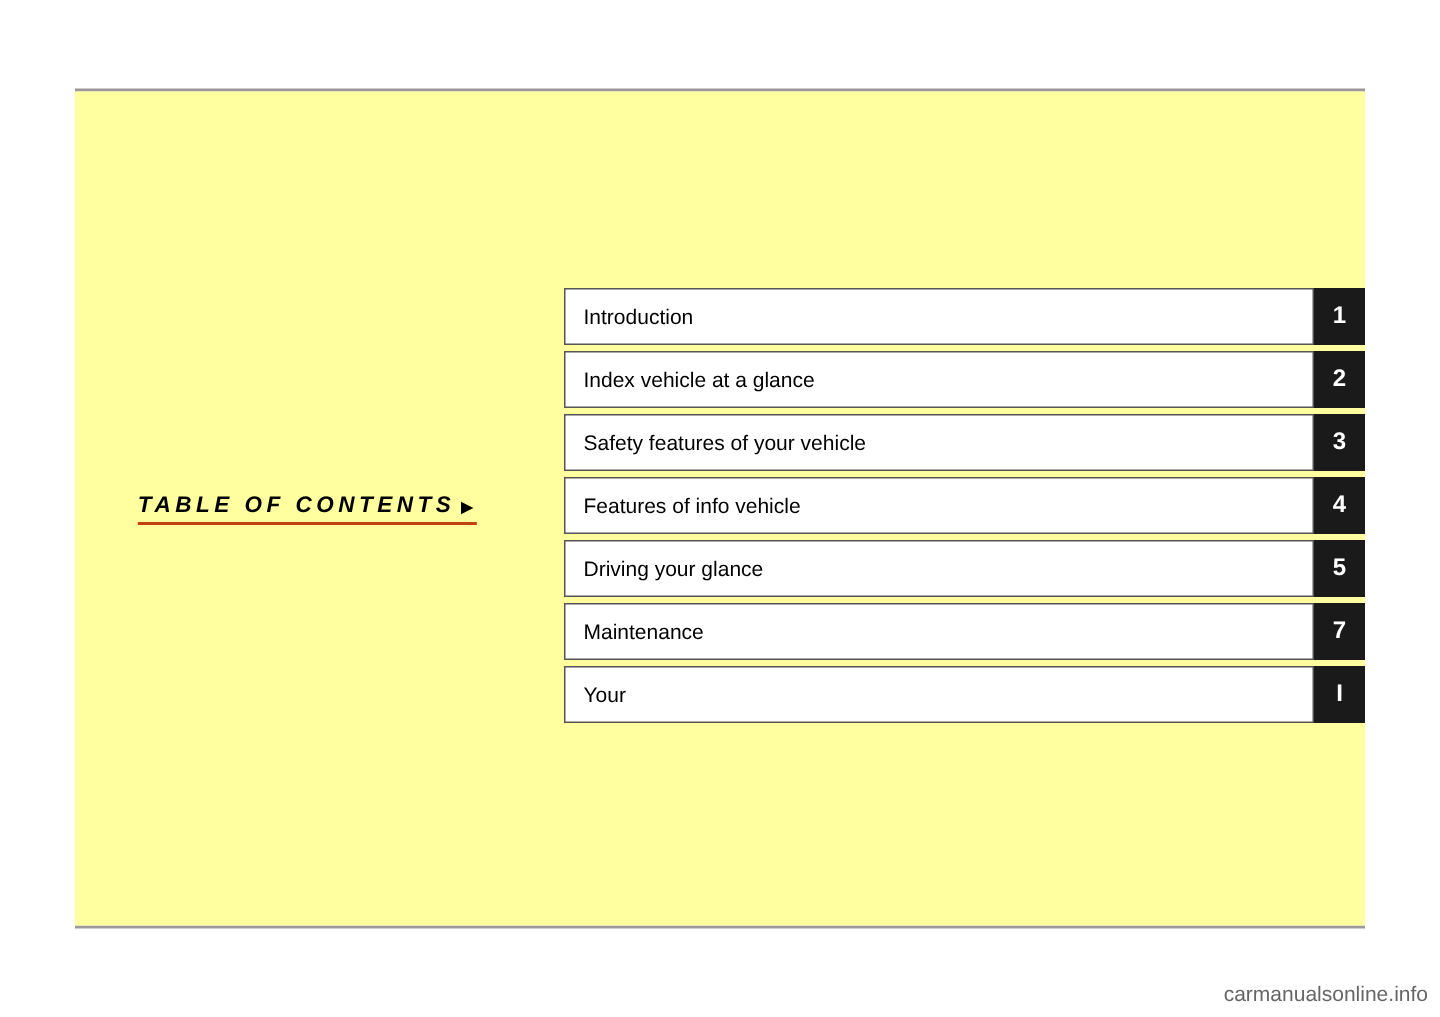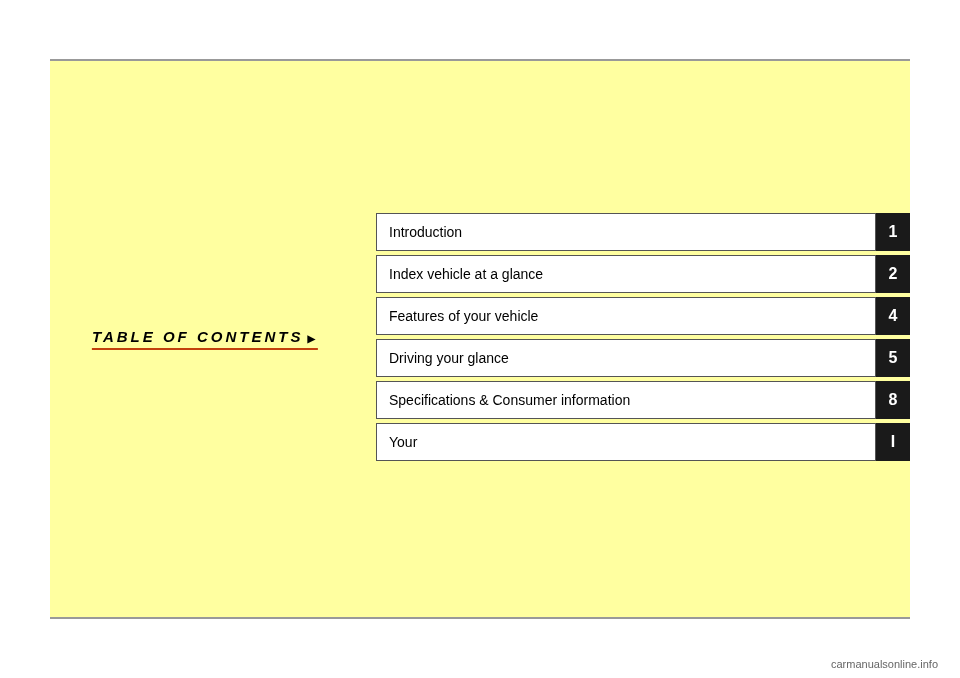--- a/index.html
+++ b/index.html
@@ -102,22 +102,22 @@
       align-items: center;
       justify-content: center;
       font-size: 16px;
       font-weight: bold;
       min-height: 38px;
     }
 
     .watermark {
       position: absolute;
       bottom: 8px;
-      right: 22px;
-      font-size: 11px;
+      right: 8px;
+      font-size: 14px;
       color: #666;
     }
   </style>
 </head>
 <body>
 
 <div class="page-container">
   <div class="main-content">
 
     <div class="left-panel">
@@ -128,30 +128,34 @@
 
     <div class="toc-row">
           <div class="toc-item-label">Introduction</div>
           <div class="toc-item-number">1</div>
         </div>
         <div class="toc-row">
           <div class="toc-item-label">Index vehicle at a glance</div>
           <div class="toc-item-number">2</div>
         </div>
         <div class="toc-row">
-          <div class="toc-item-label">Features of your vehicle</div>
+          <div class="toc-item-label">Safety features of your vehicle</div>
+          <div class="toc-item-number">3</div>
+        </div>
+        <div class="toc-row">
+          <div class="toc-item-label">Features of info vehicle</div>
           <div class="toc-item-number">4</div>
         </div>
         <div class="toc-row">
           <div class="toc-item-label">Driving your glance</div>
           <div class="toc-item-number">5</div>
         </div>
         <div class="toc-row">
-          <div class="toc-item-label">Specifications &amp; Consumer information</div>
-          <div class="toc-item-number">8</div>
+          <div class="toc-item-label">Maintenance</div>
+          <div class="toc-item-number">7</div>
         </div>
         <div class="toc-row">
           <div class="toc-item-label">Your</div>
           <div class="toc-item-number">I</div>
         </div>
       </div>
 
   </div>
 </div>
 

